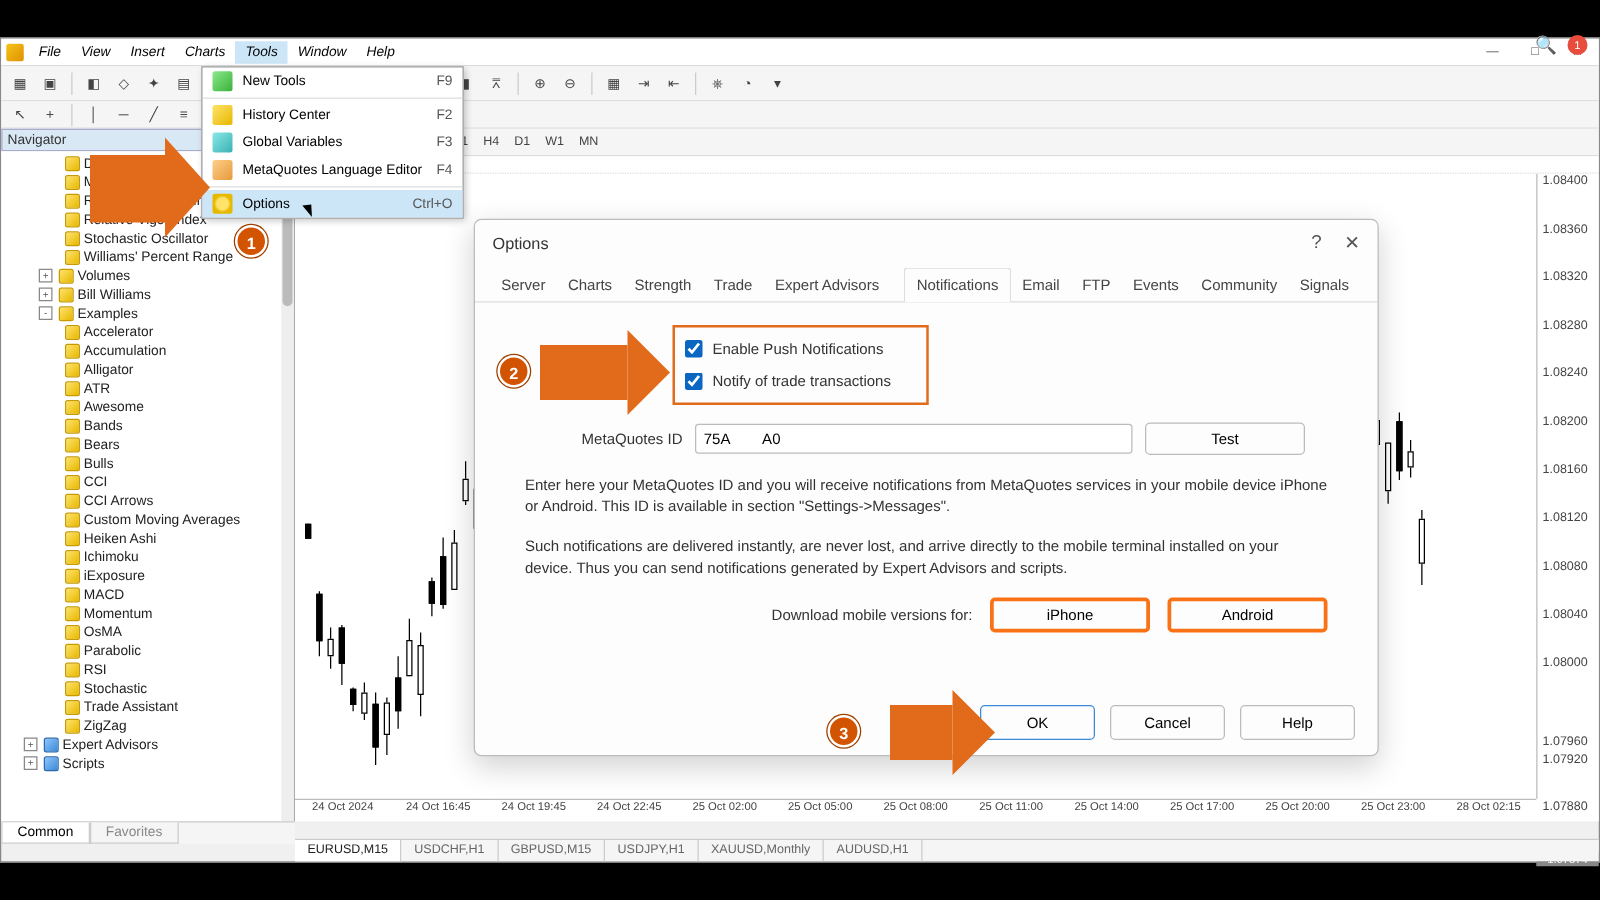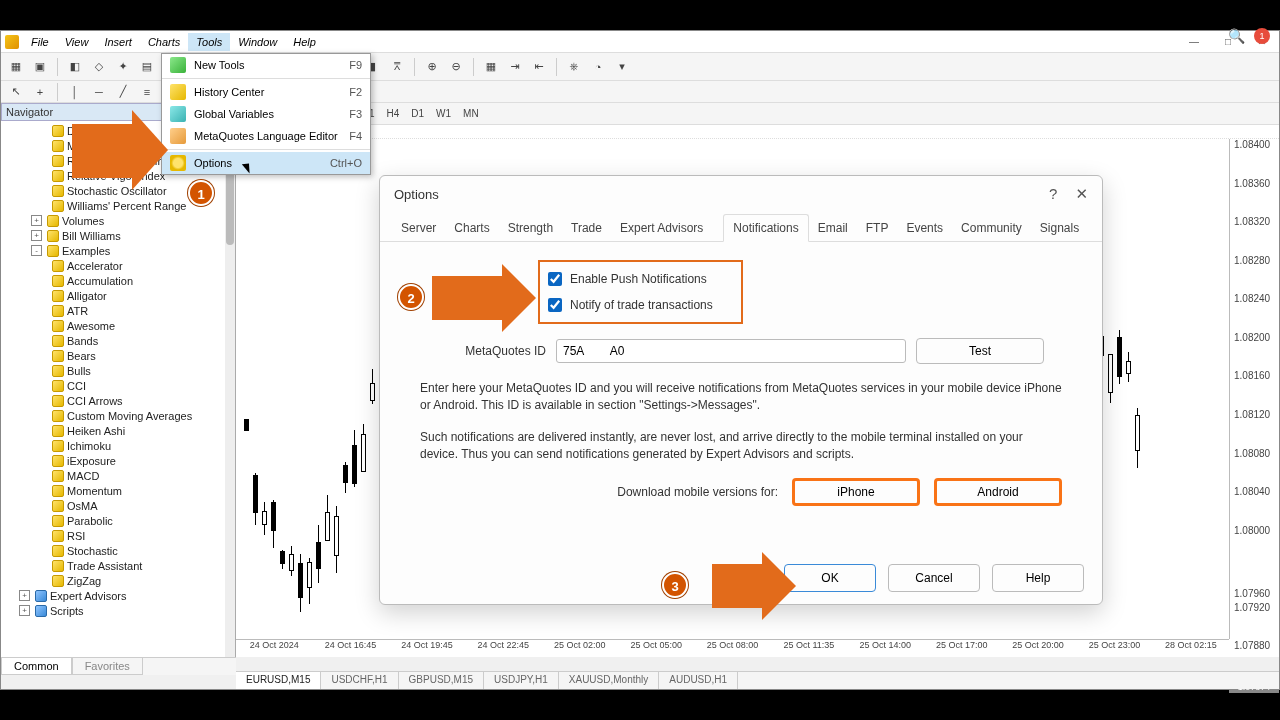--- a/index.html
+++ b/index.html
@@ -660,21 +660,21 @@
       </div>
     <div class="price-hl" style="top:556px">1.07874</div>
     <div class="time-axis" id="time-axis">
         <span>24 Oct 2024</span>
         <span>24 Oct 16:45</span>
         <span>24 Oct 19:45</span>
         <span>24 Oct 22:45</span>
         <span>25 Oct 02:00</span>
         <span>25 Oct 05:00</span>
         <span>25 Oct 08:00</span>
-        <span>25 Oct 11:35</span>
+        <span>25 Oct 11:00</span>
         <span>25 Oct 14:00</span>
         <span>25 Oct 17:00</span>
         <span>25 Oct 20:00</span>
         <span>25 Oct 23:00</span>
         <span>28 Oct 02:15</span>
       </div>
   </div>
 
   <div class="chart-tabs">
     <span class="active">EURUSD,M15</span>

